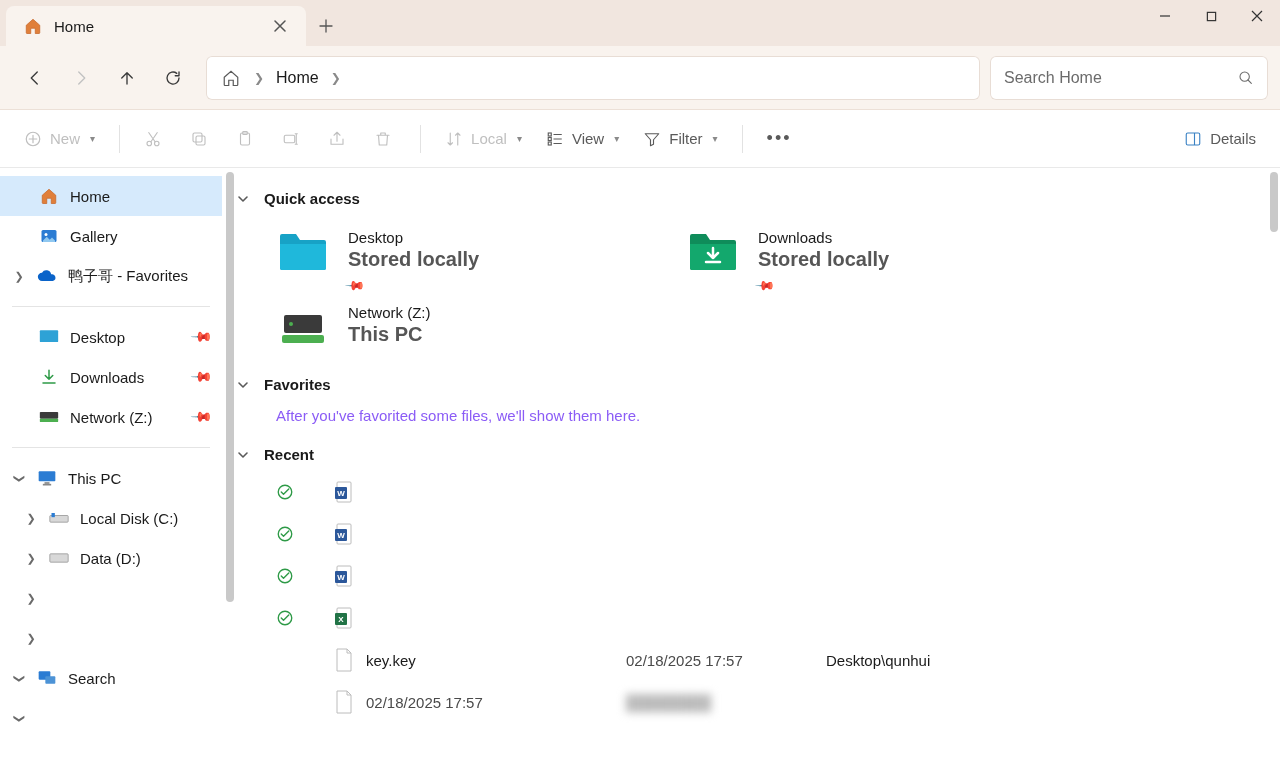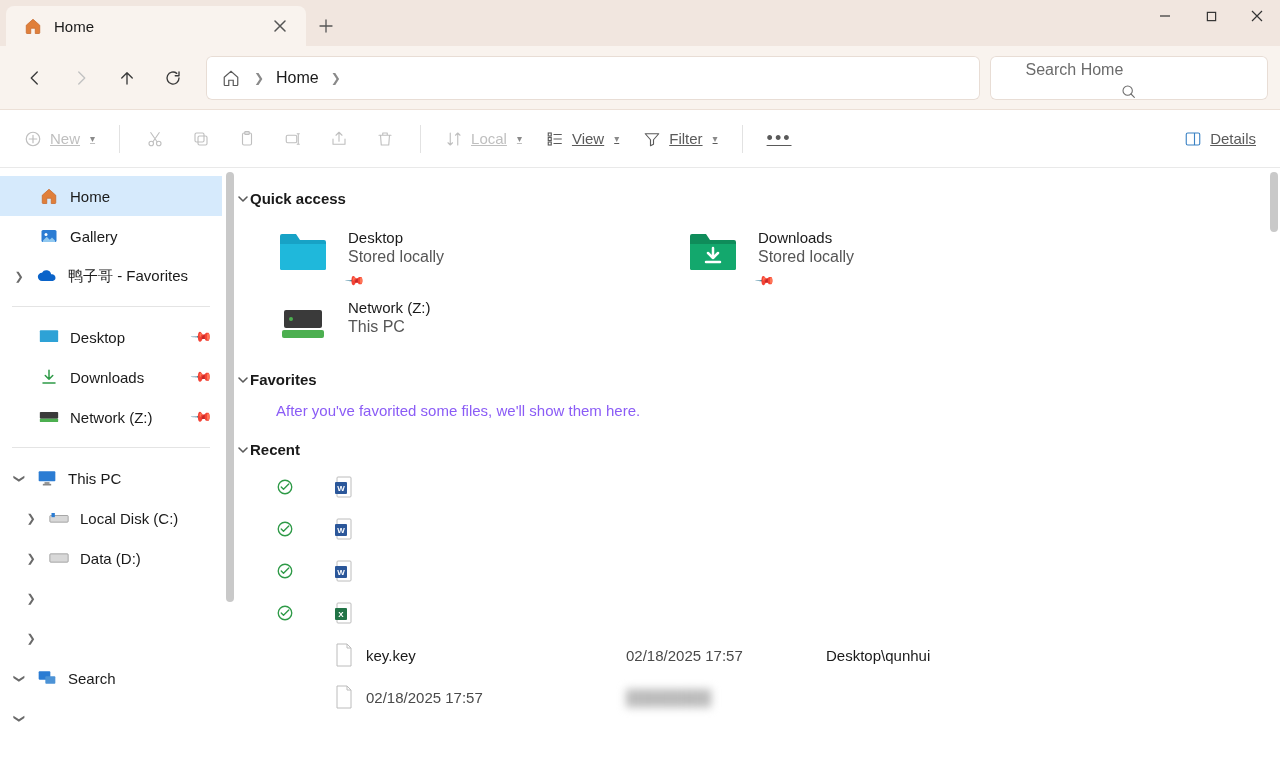--- a/index.html
+++ b/index.html
@@ -13,54 +13,54 @@
   .newtab { width:40px; height:40px; display:flex; align-items:center; justify-content:center; color:#555; font-size:20px; }
   .win-controls { position:absolute; right:0; top:0; display:flex; }
   .win-btn { width:46px; height:32px; display:flex; align-items:center; justify-content:center; color:#333; font-size:16px; }
   
   .navbar { height:64px; background:var(--tab-bg); display:flex; align-items:center; padding:0 12px; gap:0; border-bottom:1px solid #ece0d7; }
   .nav-btn { width:46px; height:46px; display:flex; align-items:center; justify-content:center; color:#5a5a5a; border-radius:6px; }
   .nav-btn.disabled { color:#b8b8b8; }
   .addressbar { flex:1; margin:0 10px; height:44px; background:#fff; border-radius:6px; display:flex; align-items:center; padding:0 14px; gap:12px; box-shadow:0 0 0 1px #e8ddd5 inset; }
   .addressbar .chev { color:#8a8a8a; font-size:12px; }
   .addr-text { font-size:16px; color:#1a1a1a; }
-  .searchbox { width:278px; height:44px; background:#fff; border-radius:6px; display:flex; align-items:center; padding:0 14px; box-shadow:0 0 0 1px #e8ddd5 inset;flex-direction:column; }
+  .searchbox { width:278px; height:44px; background:#fff; border-radius:6px; display:flex; align-items:center; padding:0 14px; box-shadow:0 0 0 1px #e8ddd5 inset; }
   .searchbox input { border:0; outline:0; font-size:16px; flex:1; background:transparent; color:#333; }
   .searchbox input::placeholder { color:#6b6b6b; }
   .search-icon { color:#6b6b6b; }
   
   .toolbar { height:58px; background:#fff; display:flex; align-items:center; padding:0 14px; gap:4px; border-bottom:1px solid #e9e9e9; }
   .divider { width:1px; height:28px; background:#e2e2e2; margin:0 10px; }
-  .tool-btn { height:38px; min-width:42px; display:flex; align-items:center; justify-content:center; gap:8px; padding:0 10px; border-radius:6px; color:#5a5a5a; font-size:15px;text-decoration:underline; }
+  .tool-btn { height:38px; min-width:42px; display:flex; align-items:center; justify-content:flex-start; gap:8px; padding:0 10px; border-radius:6px; color:#5a5a5a; font-size:15px; }
   .tool-btn.disabled { color:#bfbfbf; }
   .tool-btn .caret { font-size:10px; color:#8a8a8a; margin-left:2px; }
   .toolbar .details-btn { margin-left:auto; }
   
   .body { display:flex; height:calc(773px - 46px - 64px - 58px); position:relative; }
   .sidebar { width:222px; overflow-y:auto; padding:8px 0 8px 0; }
   .side-scrolltrack { position:absolute; left:226px; top:0; width:8px; height:100%; }
   .side-thumb { background:#c9c9c9; border-radius:4px; width:8px; height:430px; position:absolute; left:0; top:4px; }
   .sidebar-item { display:flex; align-items:center; gap:10px; height:40px; padding:0 12px; font-size:15px; border-radius:0; position:relative; }
   .sidebar-item.selected { background: var(--selected); }
   .sidebar-item .indent { width:16px; }
   .sidebar-item .expander { width:14px; font-size:11px; color:#6a6a6a; text-align:center; }
   .sidebar .sep { height:1px; background:#e4e4e4; margin:10px 12px; }
   .pin { position:absolute; right:12px; color:#7a7a7a; font-size:14px; transform:rotate(45deg); }
   .ico { width:22px; height:22px; display:flex; align-items:center; justify-content:center; }
   
   .main { flex:1; overflow-y:auto; padding:14px 10px 20px 10px; position:relative; }
   .main-scroll { position:absolute; right:2px; top:4px; width:8px; height:60px; background:#c9c9c9; border-radius:4px; }
-  .section-head { display:flex; align-items:center; font-size:15px; font-weight:600; padding:8px 0 8px 4px; }
+  .section-head { display:flex; align-items:center; gap:14px; font-size:15px; font-weight:600; padding:8px 0 8px 4px; }
   .section-head .chev { color:#6a6a6a; }
   .qa-grid { display:flex; flex-wrap:wrap; gap:0 80px; padding:8px 0 12px 44px; }
   .qa-item { display:flex; align-items:flex-start; gap:18px; width:330px; padding:6px 0; }
   .qa-icon { width:54px; height:46px; display:flex; align-items:center; justify-content:center; }
   .qa-item .meta { display:flex; flex-direction:column; gap:2px; }
   .qa-item .title { font-size:15px; }
-  .qa-item .sub { font-size:16px; color:#565656; }
+  .qa-item .sub { font-size:20px; color:#565656;font-weight:bold; }
   .qa-item .pinmark { font-size:13px; color:#8a8a8a; margin-top:4px; transform:rotate(45deg); width:12px; }
   .fav-empty { color:#8b5cf6; font-size:15px; padding:6px 0 14px 44px; }
   .recent-row { display:grid; grid-template-columns:46px 44px 260px 200px 260px; align-items:center; height:42px; padding-left:44px; font-size:15px; }
   .recent-row .sync { color:#2e9a47; }
   .recent-row .fi { display:flex; align-items:center; justify-content:center; }
   .blurred { filter: blur(4px); color:#bbb; }
   svg { display:block; }
 </style>
 </head>
 <body>

